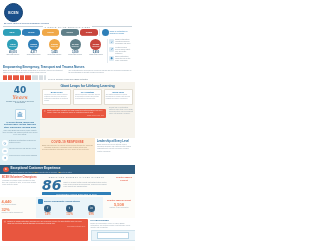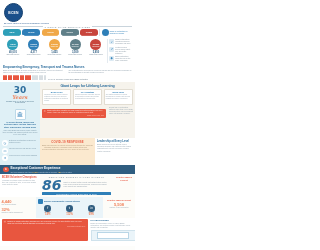--- a/index.html
+++ b/index.html
@@ -312,21 +312,21 @@
       <div class="person" style="background:#d9dfe3"></div>
         <div class="person" style="background:#d9dfe3"></div>
       <div class="person" style="background:#d9dfe3"></div>
         <div class="person" style="background:#d9dfe3"></div>
       <div id="peoplecap">1 in 3 U.S. emergency nurses holds a BCEN certification</div>
     </div>
   </div>
 
   <div id="leaps" class="sec">
     <div id="yrsbox">
-      <div class="forty">30</div>
+      <div class="forty">40</div>
       <div class="years">Years</div>
       <div class="sub">CELEBRATING 40 YEARS OF NURSING EXCELLENCE</div>
     </div>
     <div id="leapsmain">
       <div id="leapstitle">Giant Leaps for Lifelong Learning</div>
       <div id="leapcards">
         <div class="lcard">
           <div class="ttl">BCEN Learn</div>
           <div class="bd mini">Launched a new online learning platform delivering on-demand continuing education for certified nurses.</div>
         </div>

